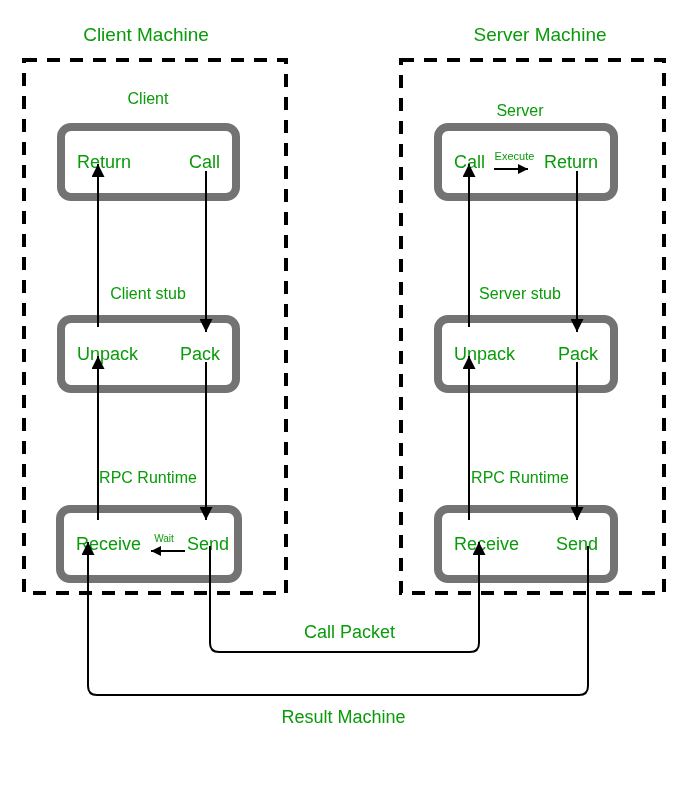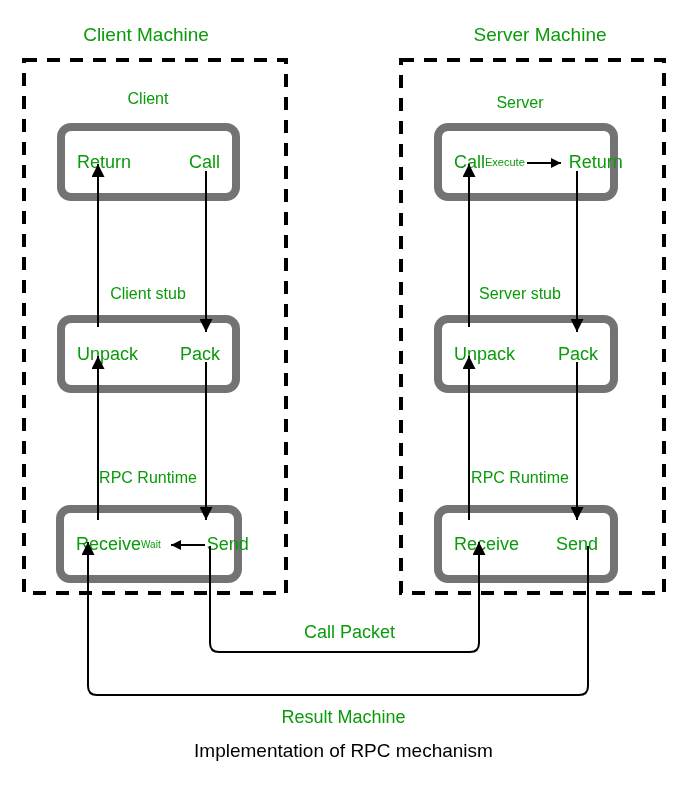--- a/index.html
+++ b/index.html
@@ -11,21 +11,21 @@
   .machine-title{position:absolute;top:24px;font-size:19px;line-height:22px;text-align:center;color:var(--green);}
   .layer-title{position:absolute;font-size:16px;line-height:22px;text-align:center;color:var(--green);white-space:nowrap;}
   .node-box{
     position:absolute;box-sizing:border-box;height:78px;
     border:8px solid #737373;border-radius:14px;background:#fff;
     display:flex;align-items:center;justify-content:space-between;
     padding:0 12px;font-size:18px;color:var(--green);
   }
   .node-box .lbl{white-space:nowrap;}
   .mini{
-    display:flex;align-items:flex-end;line-height:11px;
+    display:flex;flex-direction:column;align-items:center;line-height:11px;
     font-size:11px;color:var(--green);
   }
   .mini svg{display:block;margin-top:2px;}
   #overlay{position:absolute;left:0;top:0;z-index:20;pointer-events:none;}
   .boxes{position:absolute;left:0;top:0;z-index:10;width:100%;height:100%;}
   .packet-label{position:absolute;left:0;width:100%;text-align:center;font-size:18px;color:var(--green);}
   #caption{position:absolute;left:0;width:100%;top:740px;text-align:center;font-size:19px;color:#000;}
 </style>
 </head>
 <body>
@@ -61,21 +61,21 @@
 
   <div class="boxes">
 
     <div class="machine-title" style="left:0;width:292px;">Client Machine</div>
     <div class="machine-title" style="left:420px;width:240px;">Server Machine</div>
 
     <div class="layer-title" style="left:30px;width:236px;top:88px;">Client</div>
     <div class="layer-title" style="left:30px;width:236px;top:283px;">Client stub</div>
     <div class="layer-title" style="left:30px;width:236px;top:467px;">RPC Runtime</div>
 
-    <div class="layer-title" style="left:400px;width:240px;top:92px;text-align:center;">Server</div>
+    <div class="layer-title" style="left:400px;width:240px;top:100px;text-align:center;">Server</div>
     <div class="layer-title" style="left:400px;width:240px;top:283px;">Server stub</div>
     <div class="layer-title" style="left:400px;width:240px;top:467px;">RPC Runtime</div>
 
     <div class="node-box" style="left:57px;top:123px;width:183px;">
       <span class="lbl">Return</span>
       <span class="lbl">Call</span>
     </div>
     <div class="node-box" style="left:57px;top:315px;width:183px;">
       <span class="lbl">Unpack</span>
       <span class="lbl">Pack</span>
@@ -105,16 +105,15 @@
       <span class="lbl">Unpack</span>
       <span class="lbl">Pack</span>
     </div>
     <div class="node-box" style="left:434px;top:505px;width:184px;">
       <span class="lbl">Receive</span>
       <span class="lbl">Send</span>
     </div>
 
     <div class="packet-label" style="top:622px;padding-left:6px;">Call Packet</div>
     <div class="packet-label" style="top:707px;">Result Machine</div>
-    <div id="caption">Implementation of RPC mechanism</div>
   </div>
 
 </div>
 
 </body></html>

